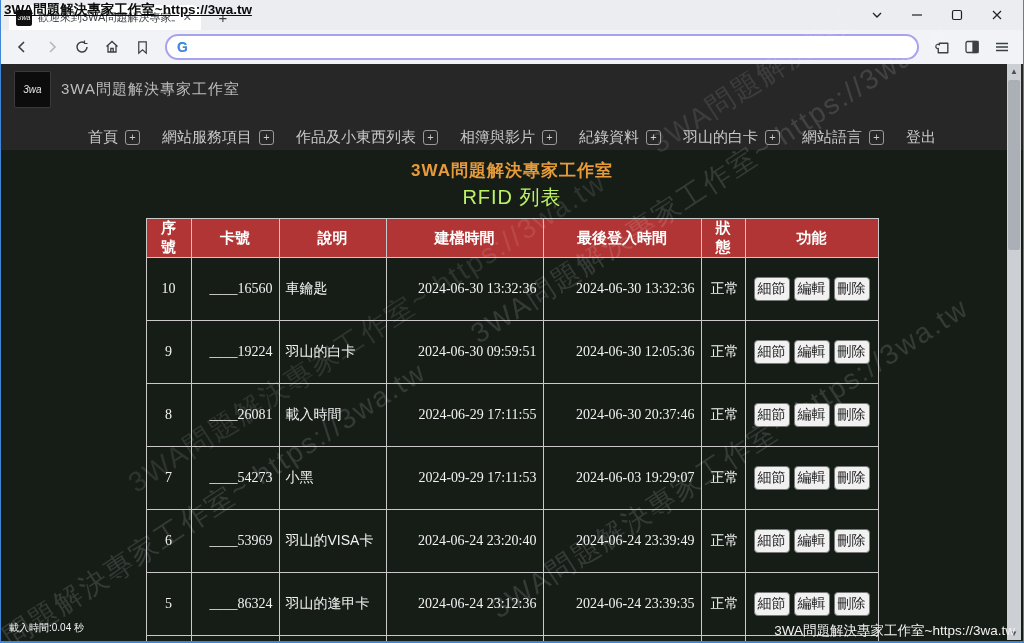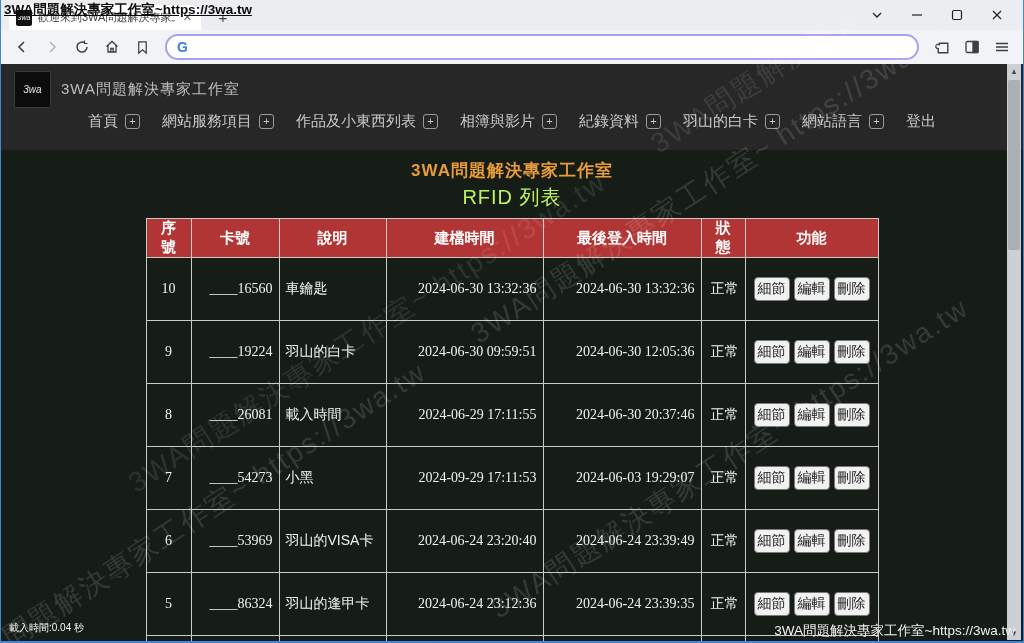--- a/index.html
+++ b/index.html
@@ -36,21 +36,21 @@
     -webkit-background-clip:text; background-clip:text; color:#4285f4; }
   .address-text { flex:1; font-size:12px; color:#202124; }
 
   
   .page { position:absolute; top:64px; left:0; right:0; bottom:0; background:#161d17; overflow:hidden; }
   .masthead { height:86px; background:#272727; }
   .brand-row { display:flex; align-items:center; gap:10px; padding:7px 0 0 13px; }
   .logo { width:37px; height:37px; background:#0c0c0c; border:1px solid #3a3a3a; border-radius:2px;
     color:#e8e8e8; font-size:10px; font-style:italic; display:flex; align-items:center; justify-content:center; }
   .brand-name { color:#bdbdbd; font-size:15px; letter-spacing:1px; }
-  .nav-row { display:flex; justify-content:center; align-items:center; gap:22px; margin-top:4px; }
+  .nav-row { display:flex; justify-content:center; align-items:center; gap:22px; margin-top:20px; }
   .nav-item { display:flex; align-items:center; gap:7px; color:#c9c9c9; font-size:15px; cursor:pointer; white-space:nowrap; }
   .plus-box { width:15px; height:15px; border:1px solid #9a9a9a; border-radius:3px; color:#c9c9c9;
     font-size:11px; line-height:13px; text-align:center; }
 
   .content { text-align:center; }
   .main-title { margin-top:9px; color:#e79b3a; font-size:17px; font-weight:bold; letter-spacing:1px; }
   .sub-title { color:#e8e8e8; font-size:13px; margin-top:2px; }
   .heading { color:#bef264; font-size:20px; margin-top:2px; letter-spacing:1px; }
 
   table.rfid { margin:7px auto 0 auto; border-collapse:collapse; }

